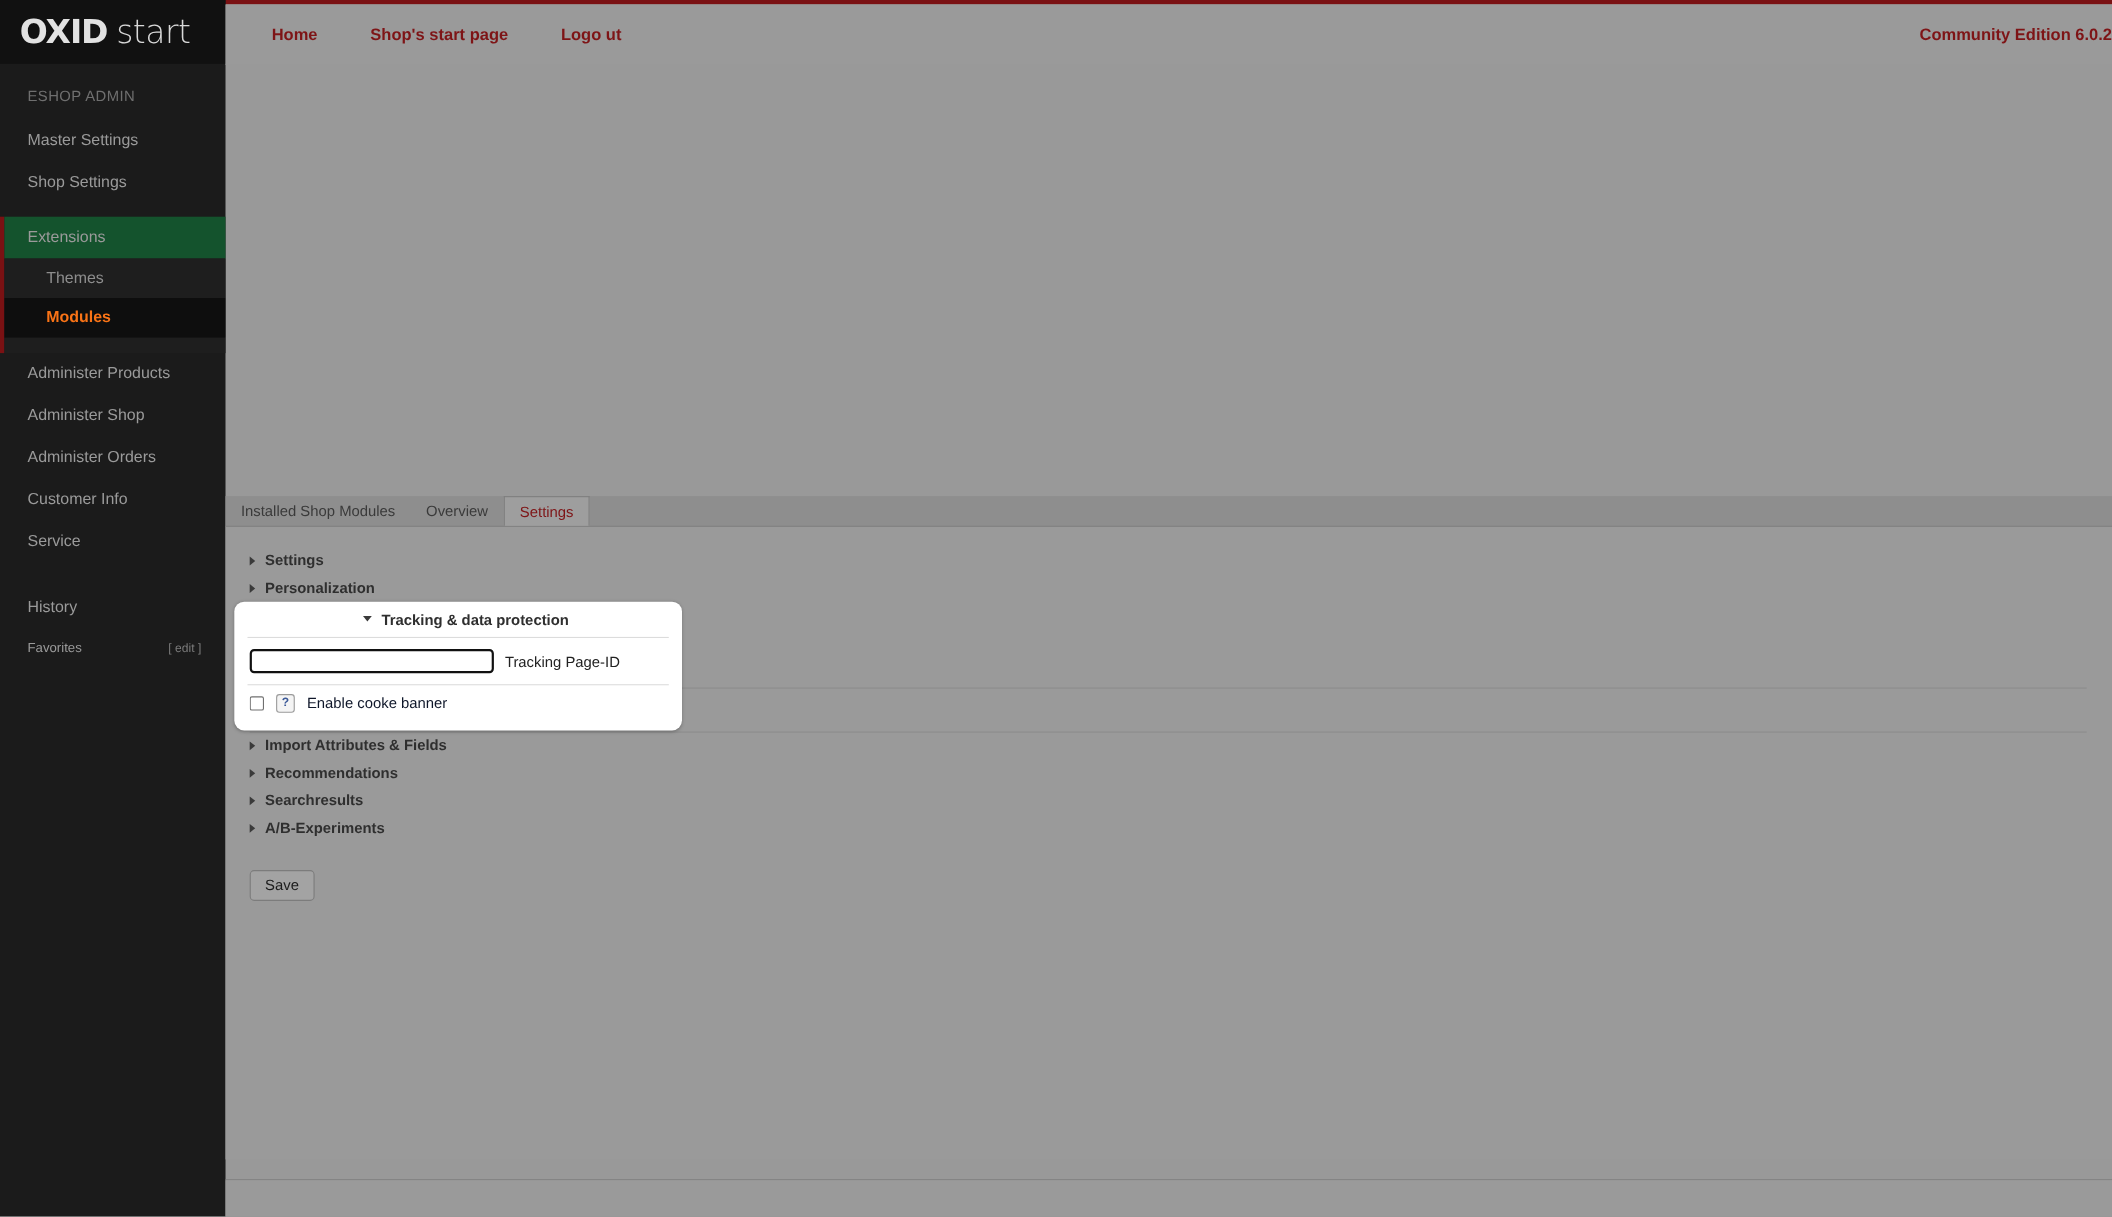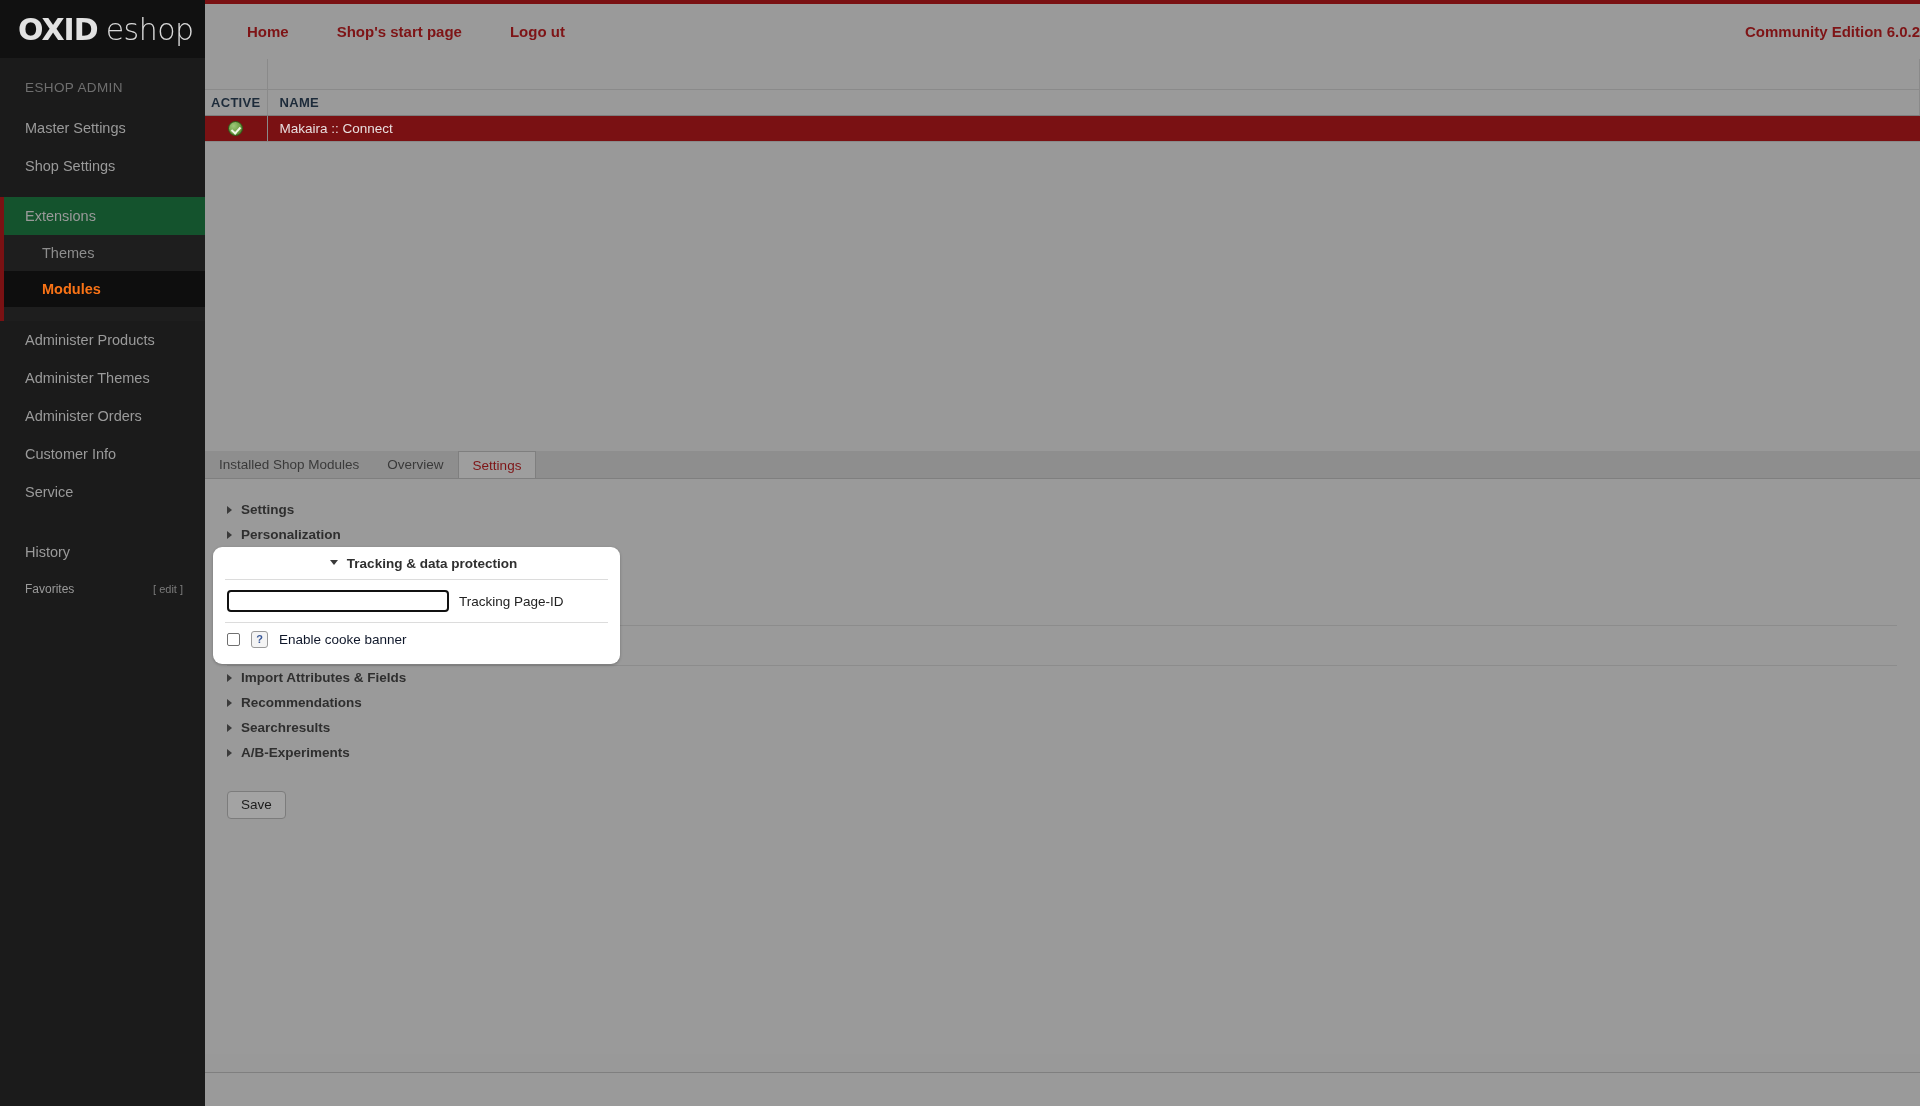--- a/index.html
+++ b/index.html
@@ -252,41 +252,41 @@
 <body>
 
 <div id="app">
 
   <div class="top-rule"></div>
 
   <div class="sidebar">
     <div class="logo-box">
       <div class="logo">
         <span class="logo-oxid">OXID</span>
-        <span class="logo-eshop">eshop</span>
+        <span class="logo-eshop">start</span>
       </div>
     </div>
 
     <div class="admin-label">ESHOP ADMIN</div>
 
     <div class="nav">
       <a class="nav-item">Master Settings</a>
       <a class="nav-item">Shop Settings</a>
 
       <div class="spacer-sm"></div>
 
       <div class="ext-block">
         <a class="nav-item group-active">Extensions</a>
         <a class="nav-sub">Themes</a>
         <a class="nav-sub active">Modules</a>
         <div style="height:14px;background:#1e1e1e;"></div>
       </div>
 
       <a class="nav-item">Administer Products</a>
-      <a class="nav-item">Administer Themes</a>
+      <a class="nav-item">Administer Shop</a>
       <a class="nav-item">Administer Orders</a>
       <a class="nav-item">Customer Info</a>
       <a class="nav-item">Service</a>
 
       <div class="spacer-md"></div>
 
       <a class="nav-item">History</a>
 
       <div class="fav-row">
         <span class="label">Favorites</span>
@@ -295,40 +295,20 @@
     </div>
   </div>
 
   <div class="topbar">
     <a class="topnav-link">Home</a>
     <a class="topnav-link">Shop's start page</a>
     <a class="topnav-link">Logo ut</a>
     <span class="edition">Community Edition 6.0.2</span>
   </div>
 
-  <div class="list-panel">
-    <table class="list-table">
-      <tbody>
-          <tr class="filter-row">
-        <td class="col-active"></td>
-        <td></td>
-      </tr>
-      <tr>
-        <th class="col-active">ACTIVE</th>
-        <th>NAME</th>
-      </tr>
-      <tr class="row-selected">
-        <td class="cell-active">
-          <span class="check-icon"></span>
-        </td>
-        <td class="cell-name">Makaira :: Connect</td>
-      </tr>
-    </tbody>
-      </table>
-  </div>
 
   <div class="tabs">
     <button class="tab">Installed Shop Modules</button>
     <button class="tab">Overview</button>
     <button class="tab active">Settings</button>
   </div>
 
   <div class="settings-body">
     <div class="accordion">
 

